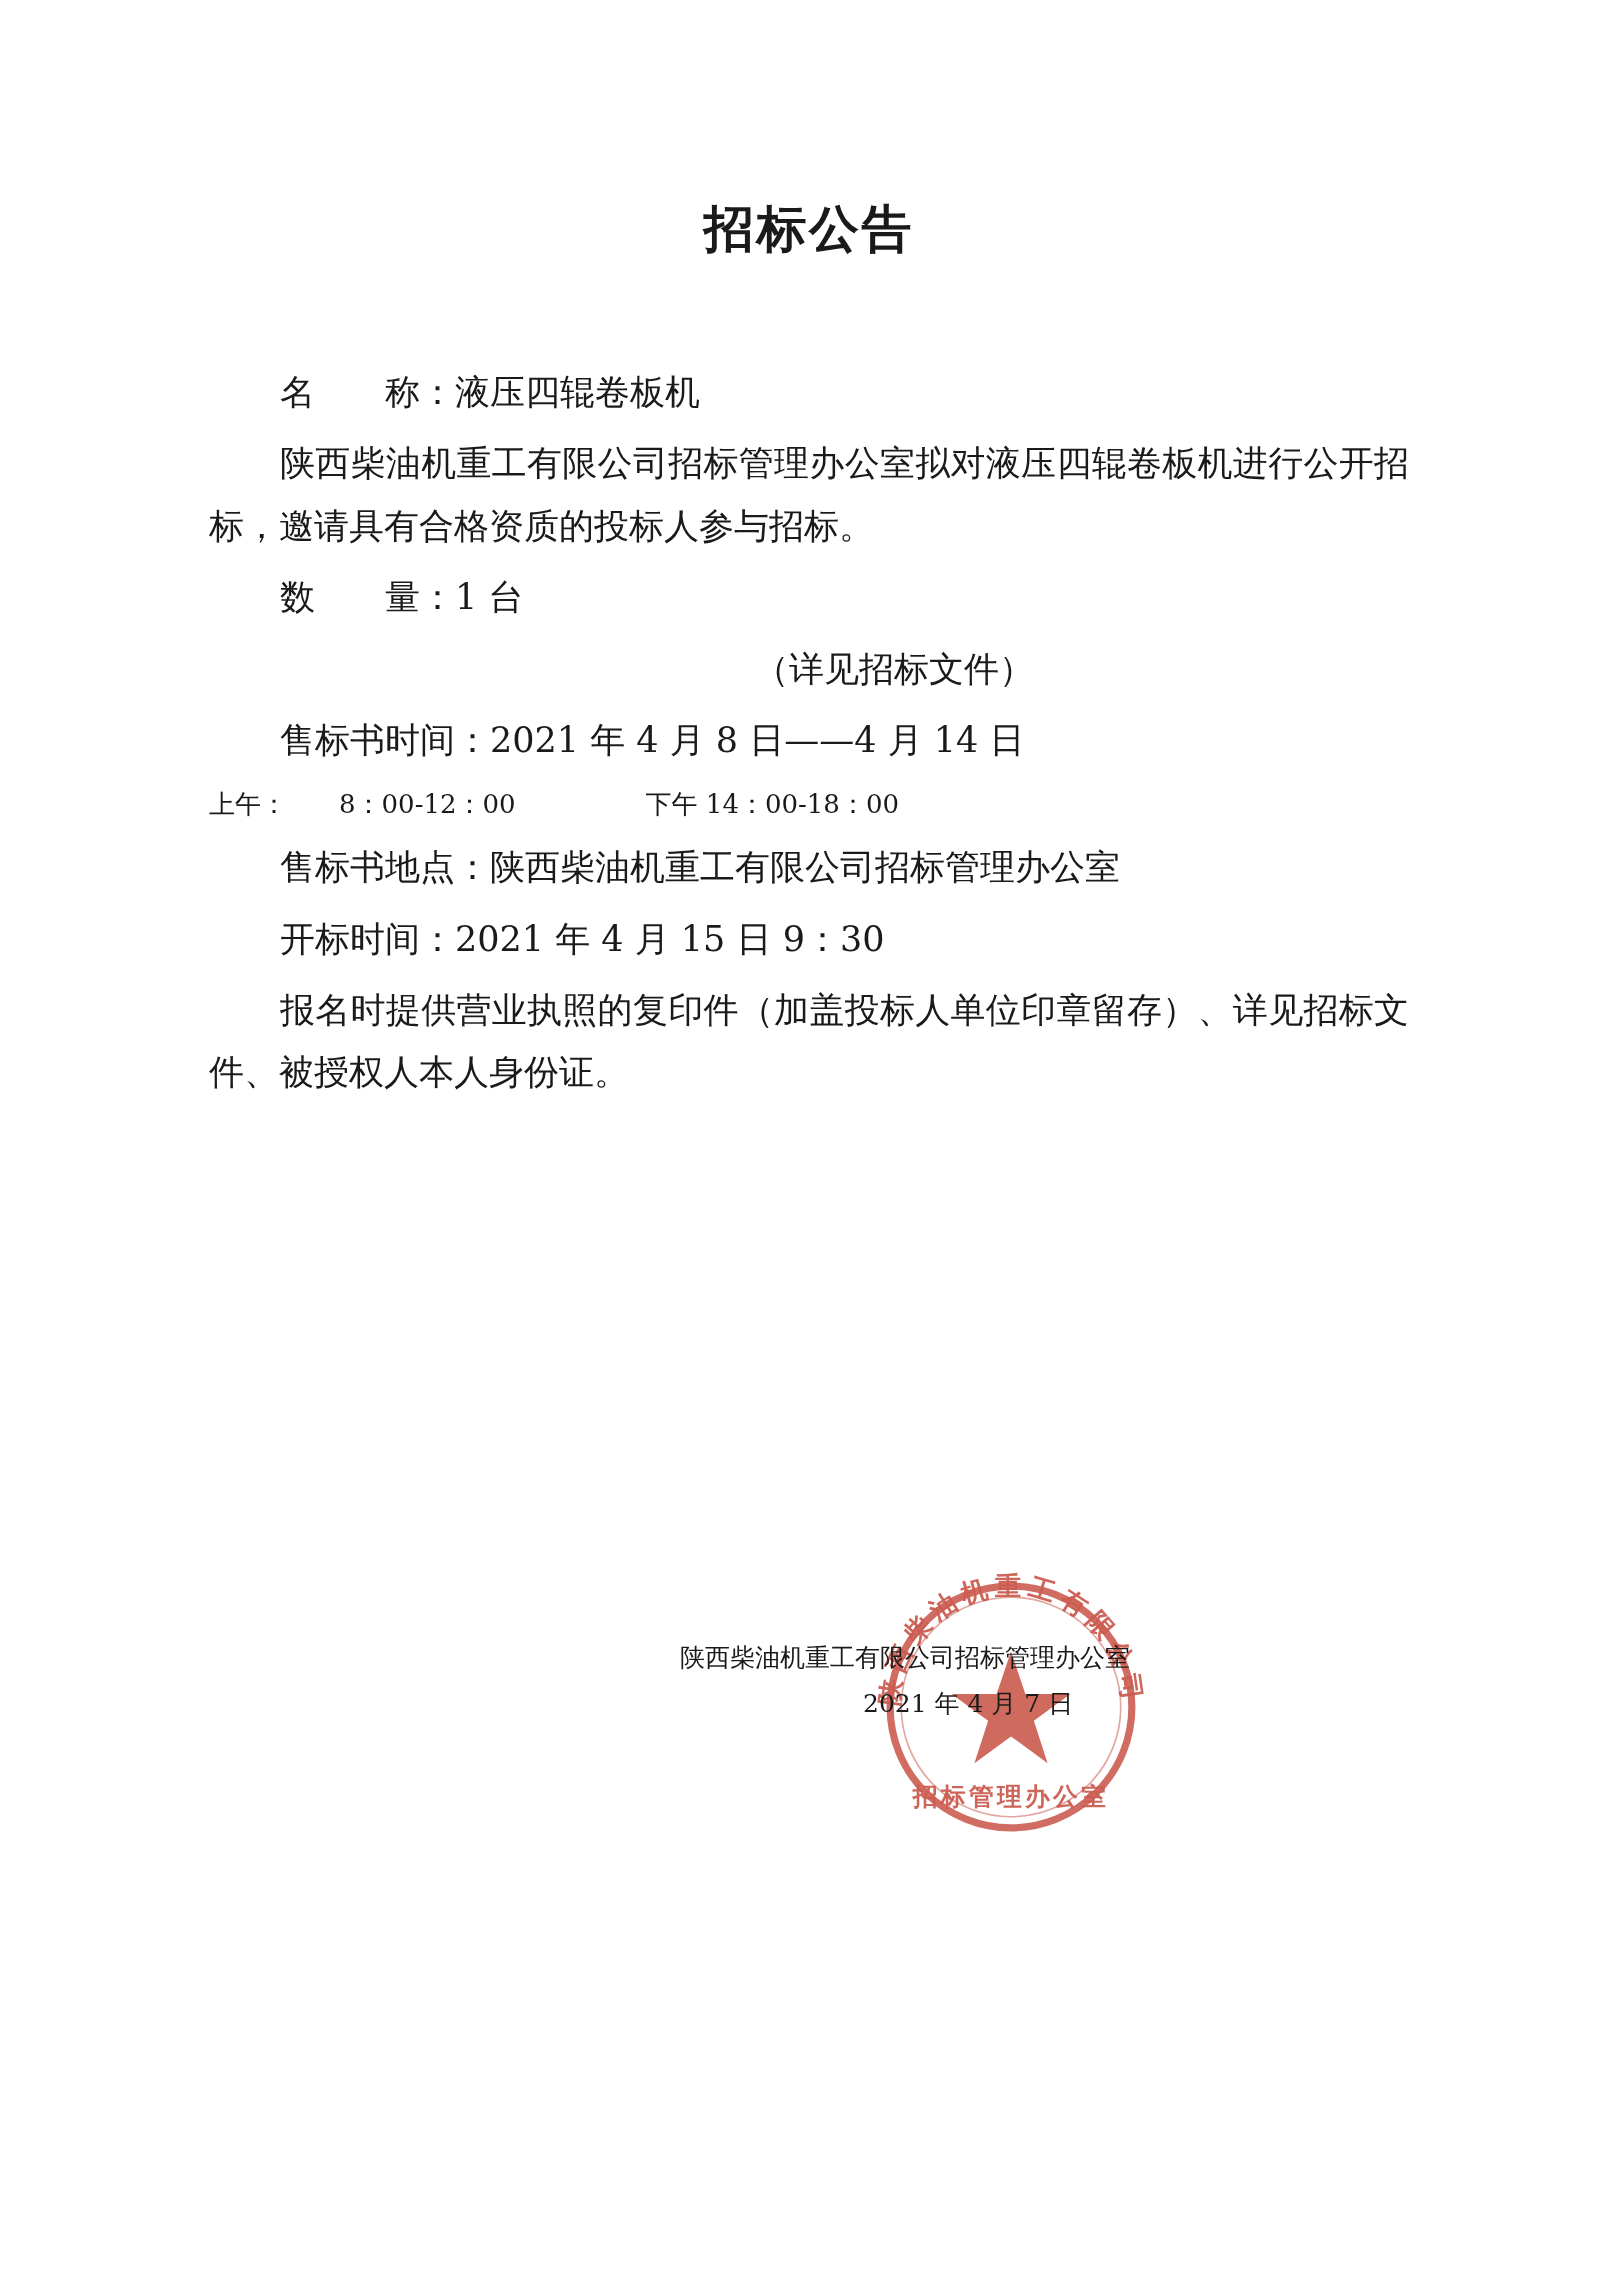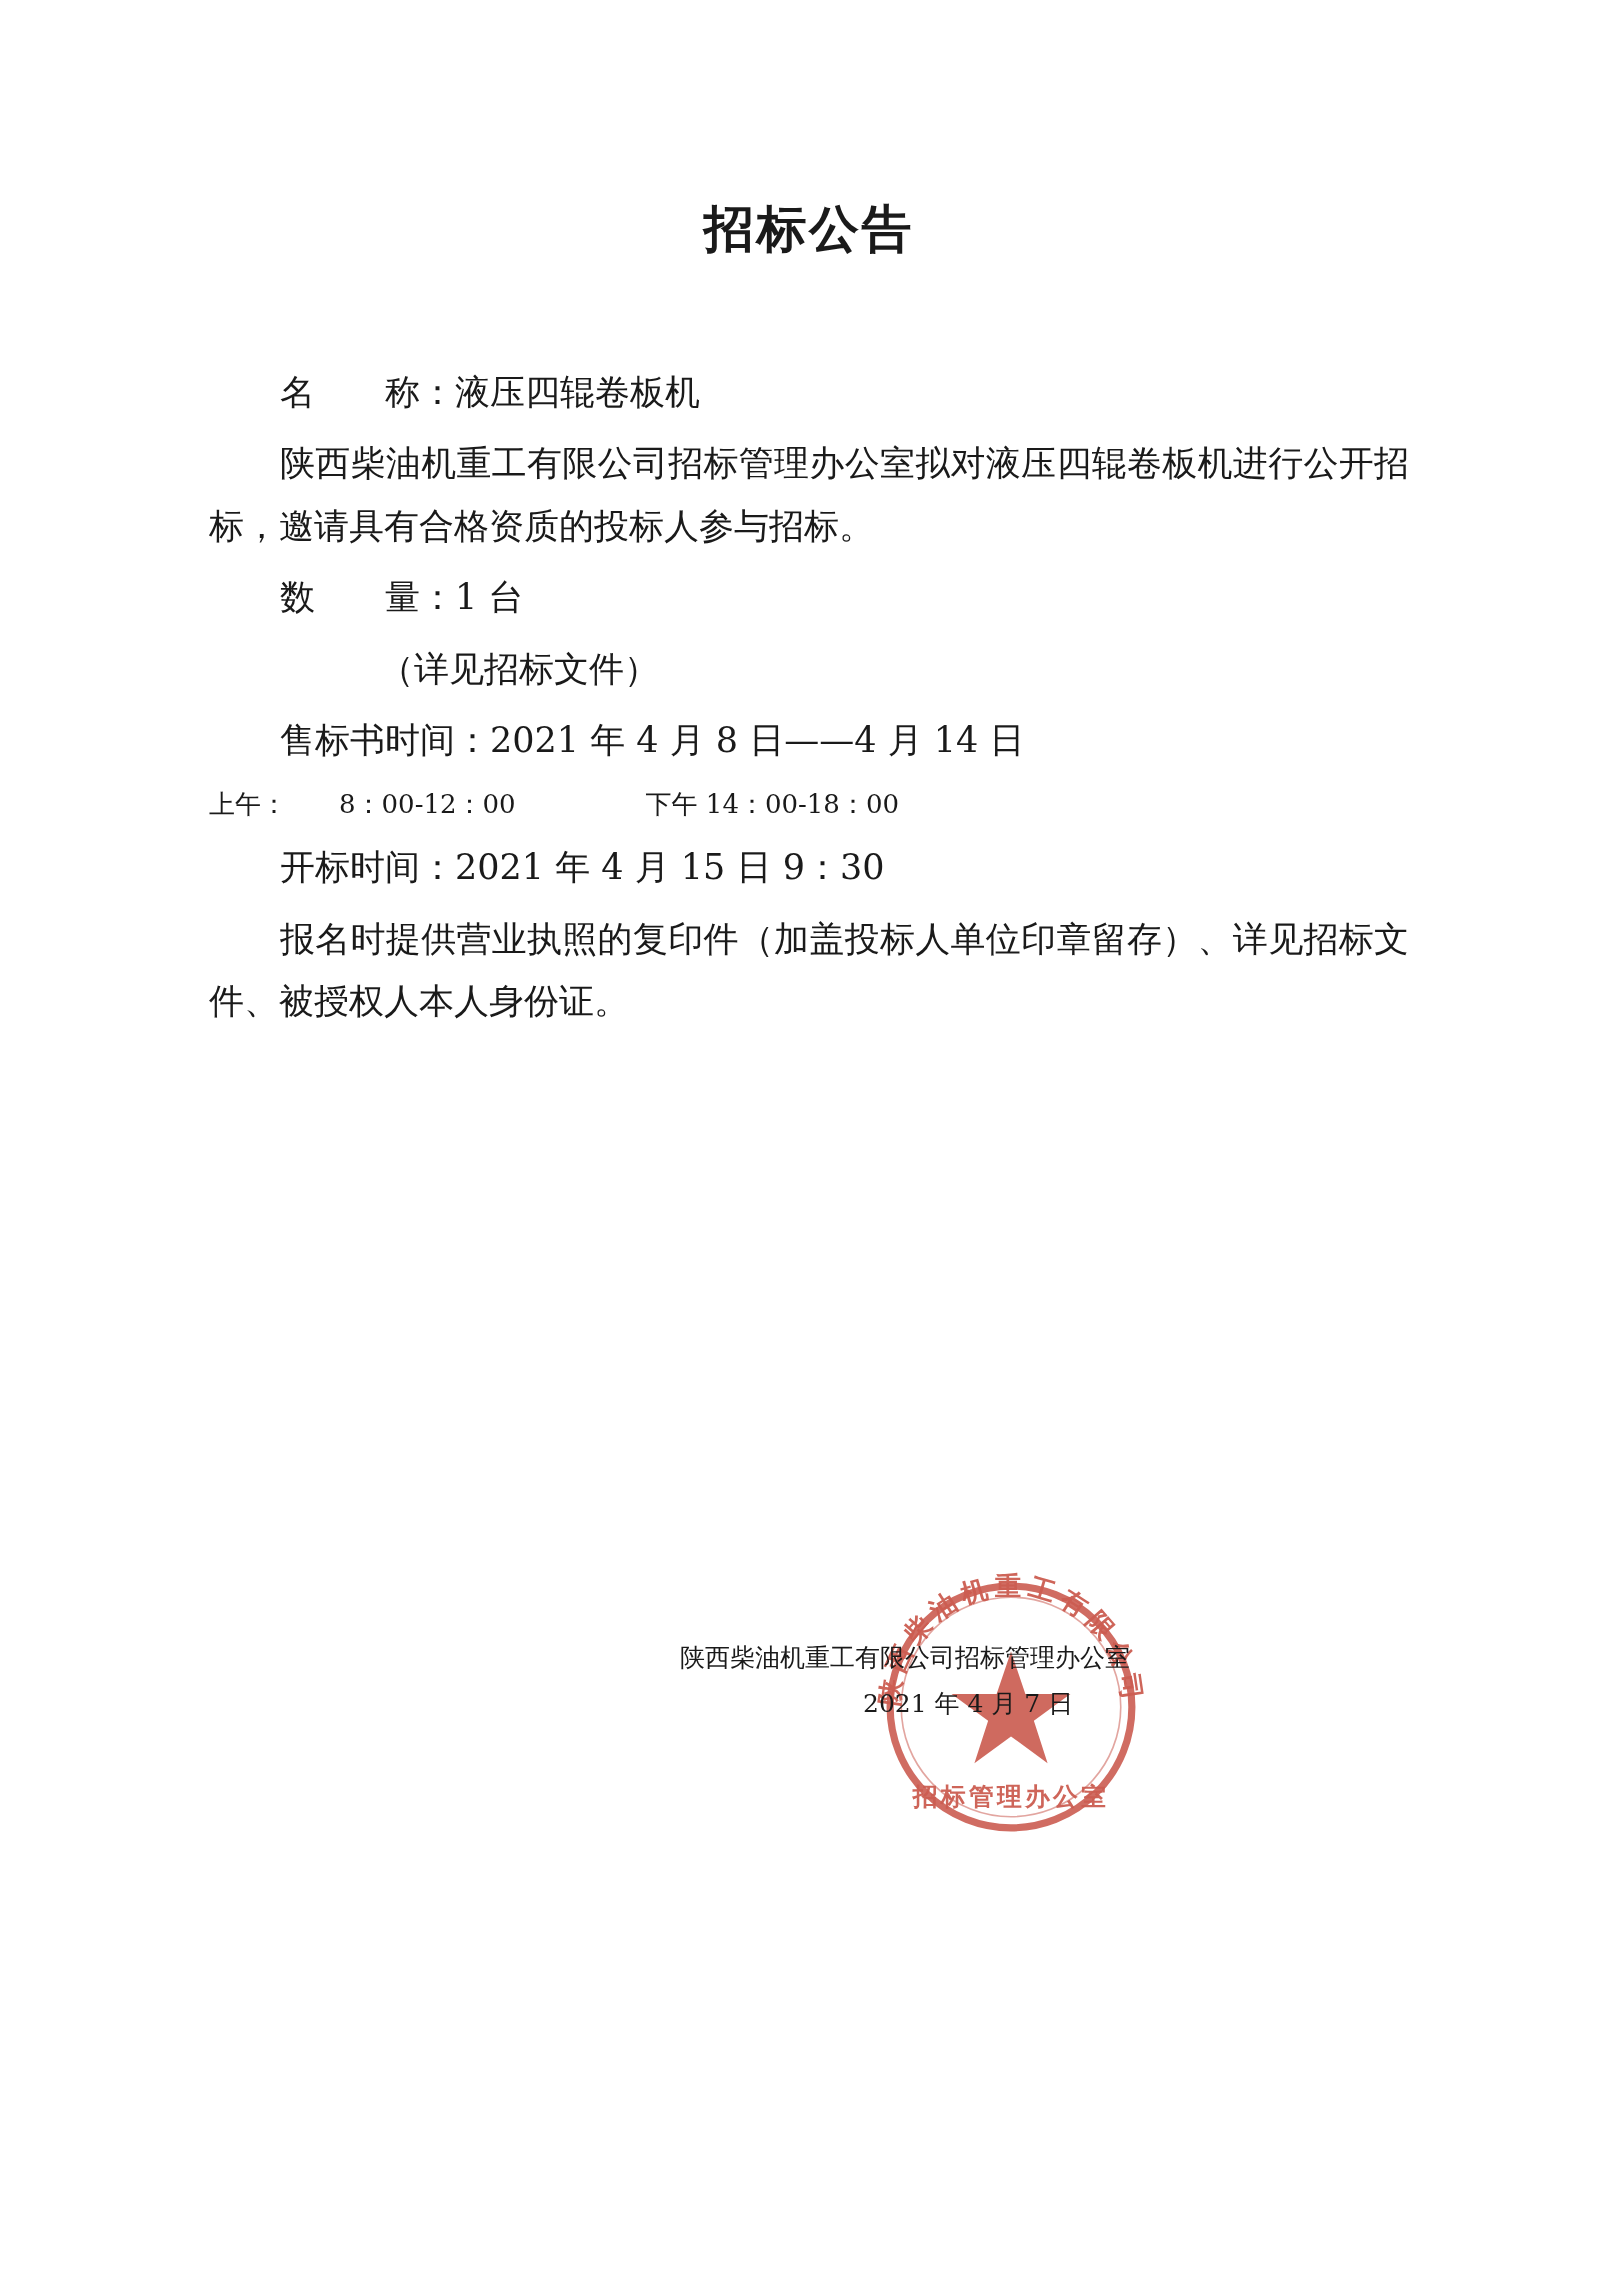--- a/index.html
+++ b/index.html
@@ -40,20 +40,21 @@
     font-size: 35px;
     line-height: 1.78;
     margin: 0 0 9.2px 0;
     text-align: justify;
     text-justify: inter-ideograph;
   }
   .para.indent {
     text-indent: 71px;
   }
   .para.center-right {
+    text-align: center;
     text-indent: 0;
     padding-left: 170px;
   }
   .line {
     font-size: 26px;
     line-height: 1.78;
     margin: 0 0 9.2px 0;
     white-space: pre;
   }
   .sign-block {
@@ -99,20 +100,21 @@
     <p class="para indent">陕西柴油机重工有限公司招标管理办公室拟对液压四辊卷板机进行公开招标，邀请具有合格资质的投标人参与招标。</p>
 
     <p class="para indent">数　　量：1 台</p>
 
     <p class="para center-right">（详见招标文件）</p>
 
     <p class="para indent">售标书时间：2021 年 4 月 8 日——4 月 14 日</p>
 
     <p class="line">上午：　　8：00-12：00　　　　　下午 14：00-18：00</p>
 
+    <p class="para indent">售标书地点：陕西柴油机重工有限公司招标管理办公室</p>
 
     <p class="para indent">开标时间：2021 年 4 月 15 日 9：30</p>
 
 
     <p class="para indent">报名时提供营业执照的复印件（加盖投标人单位印章留存）、详见招标文件、被授权人本人身份证。</p>
 
   </div>
 
   <div class="seal">
     <svg viewBox="0 0 450 450" width="294" height="294" xmlns="http://www.w3.org/2000/svg">

